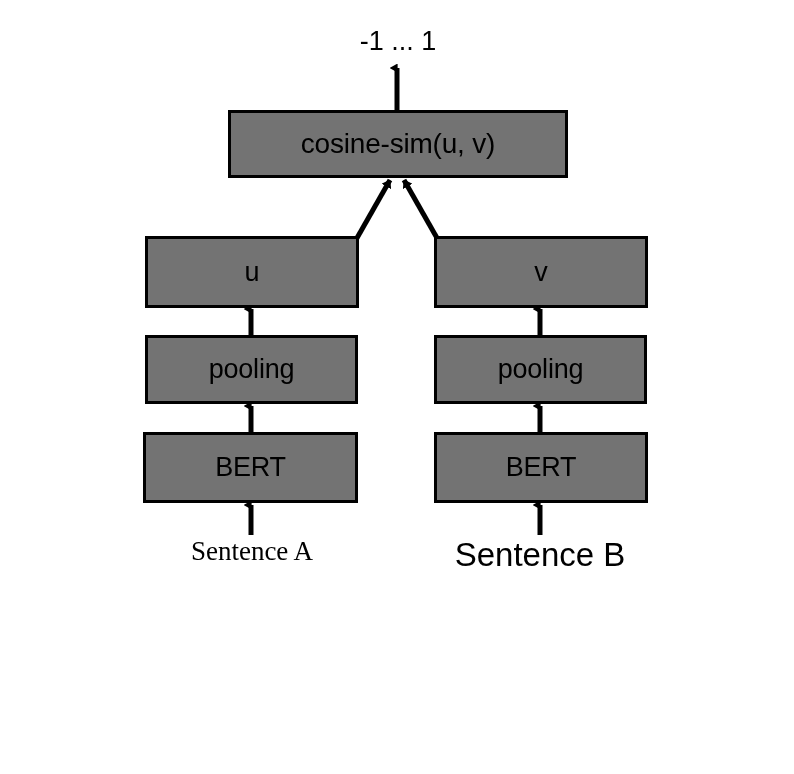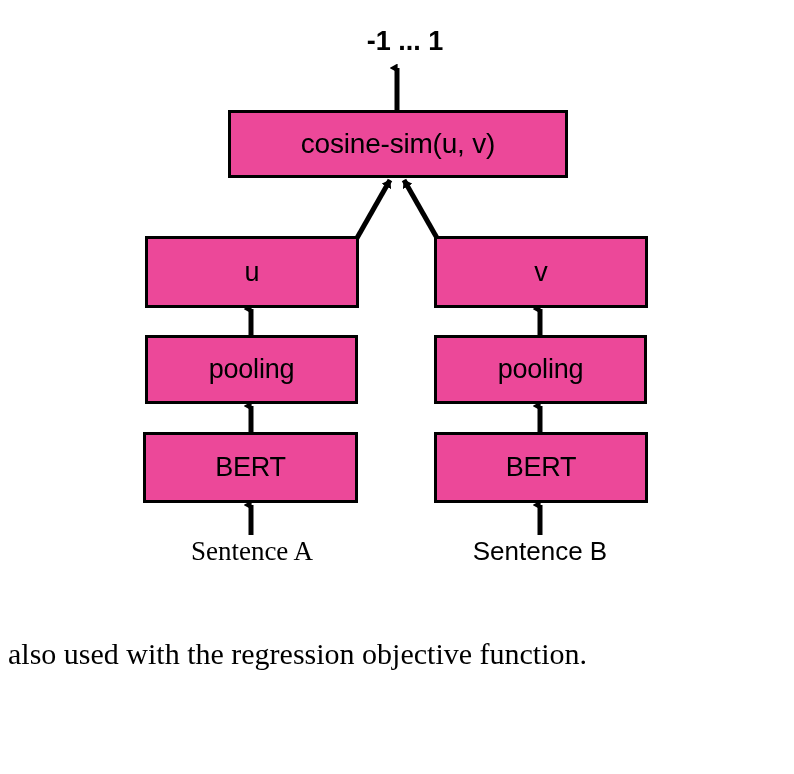--- a/index.html
+++ b/index.html
@@ -21,21 +21,21 @@
     left: 0;
     top: 0;
     width: 794px;
     height: 620px;
   }
 
   .node-box {
     position: absolute;
     box-sizing: border-box;
     border: 3px solid #000000;
-    background: #ec4899;
+    background: #737373;
     display: flex;
     align-items: center;
     justify-content: center;
     font-family: "Liberation Sans", sans-serif;
     font-size: 27px;
     line-height: 1;
     color: #000000;
     letter-spacing: -0.2px;
   }
 
@@ -51,23 +51,23 @@
 
   
   #box-cosine   { left: 228px; top: 110px; width: 340px; height: 68px; font-size: 28px; }
   #box-u        { left: 145px; top: 236px; width: 214px; height: 72px; }
   #box-v        { left: 434px; top: 236px; width: 214px; height: 72px; }
   #box-pooling-left  { left: 145px; top: 335px; width: 213px; height: 69px; }
   #box-pooling-right { left: 434px; top: 335px; width: 213px; height: 69px; }
   #box-bert-left     { left: 143px; top: 432px; width: 215px; height: 71px; }
   #box-bert-right    { left: 434px; top: 432px; width: 214px; height: 71px; }
 
-  #label-output      { left: 305px; top: 28px; width: 200px; font-size: 27px; font-weight: bold; }
+  #label-output      { left: 298px; top: 28px; width: 200px; font-size: 27px; }
   #label-sentence-a  { left: 152px; top: 538px; width: 200px; font-size: 27px; font-family: Liberation Serif, serif; }
-  #label-sentence-b  { left: 440px; top: 538px; width: 200px; font-size: 26px; }
+  #label-sentence-b  { left: 440px; top: 538px; width: 200px; font-size: 33px; }
 
   #caption {
     position: absolute;
     left: 8px;
     top: 634px;
     width: 780px;
     font-family: "Liberation Serif", serif;
     font-size: 30px;
     line-height: 1.33;
     color: #000000;
@@ -118,14 +118,13 @@
 <div class="node-box" id="box-pooling-left">pooling</div>
 <div class="node-box" id="box-pooling-right">pooling</div>
 
 <div class="node-box" id="box-bert-left">BERT</div>
 <div class="node-box" id="box-bert-right">BERT</div>
 
 <div class="free-label" id="label-sentence-a">Sentence A</div>
 <div class="free-label" id="label-sentence-b">Sentence B</div>
 
 <div id="caption">
-  <div class="cap-line">also used with the regression objective function.</div>
 </div>
 
 </body></html>

